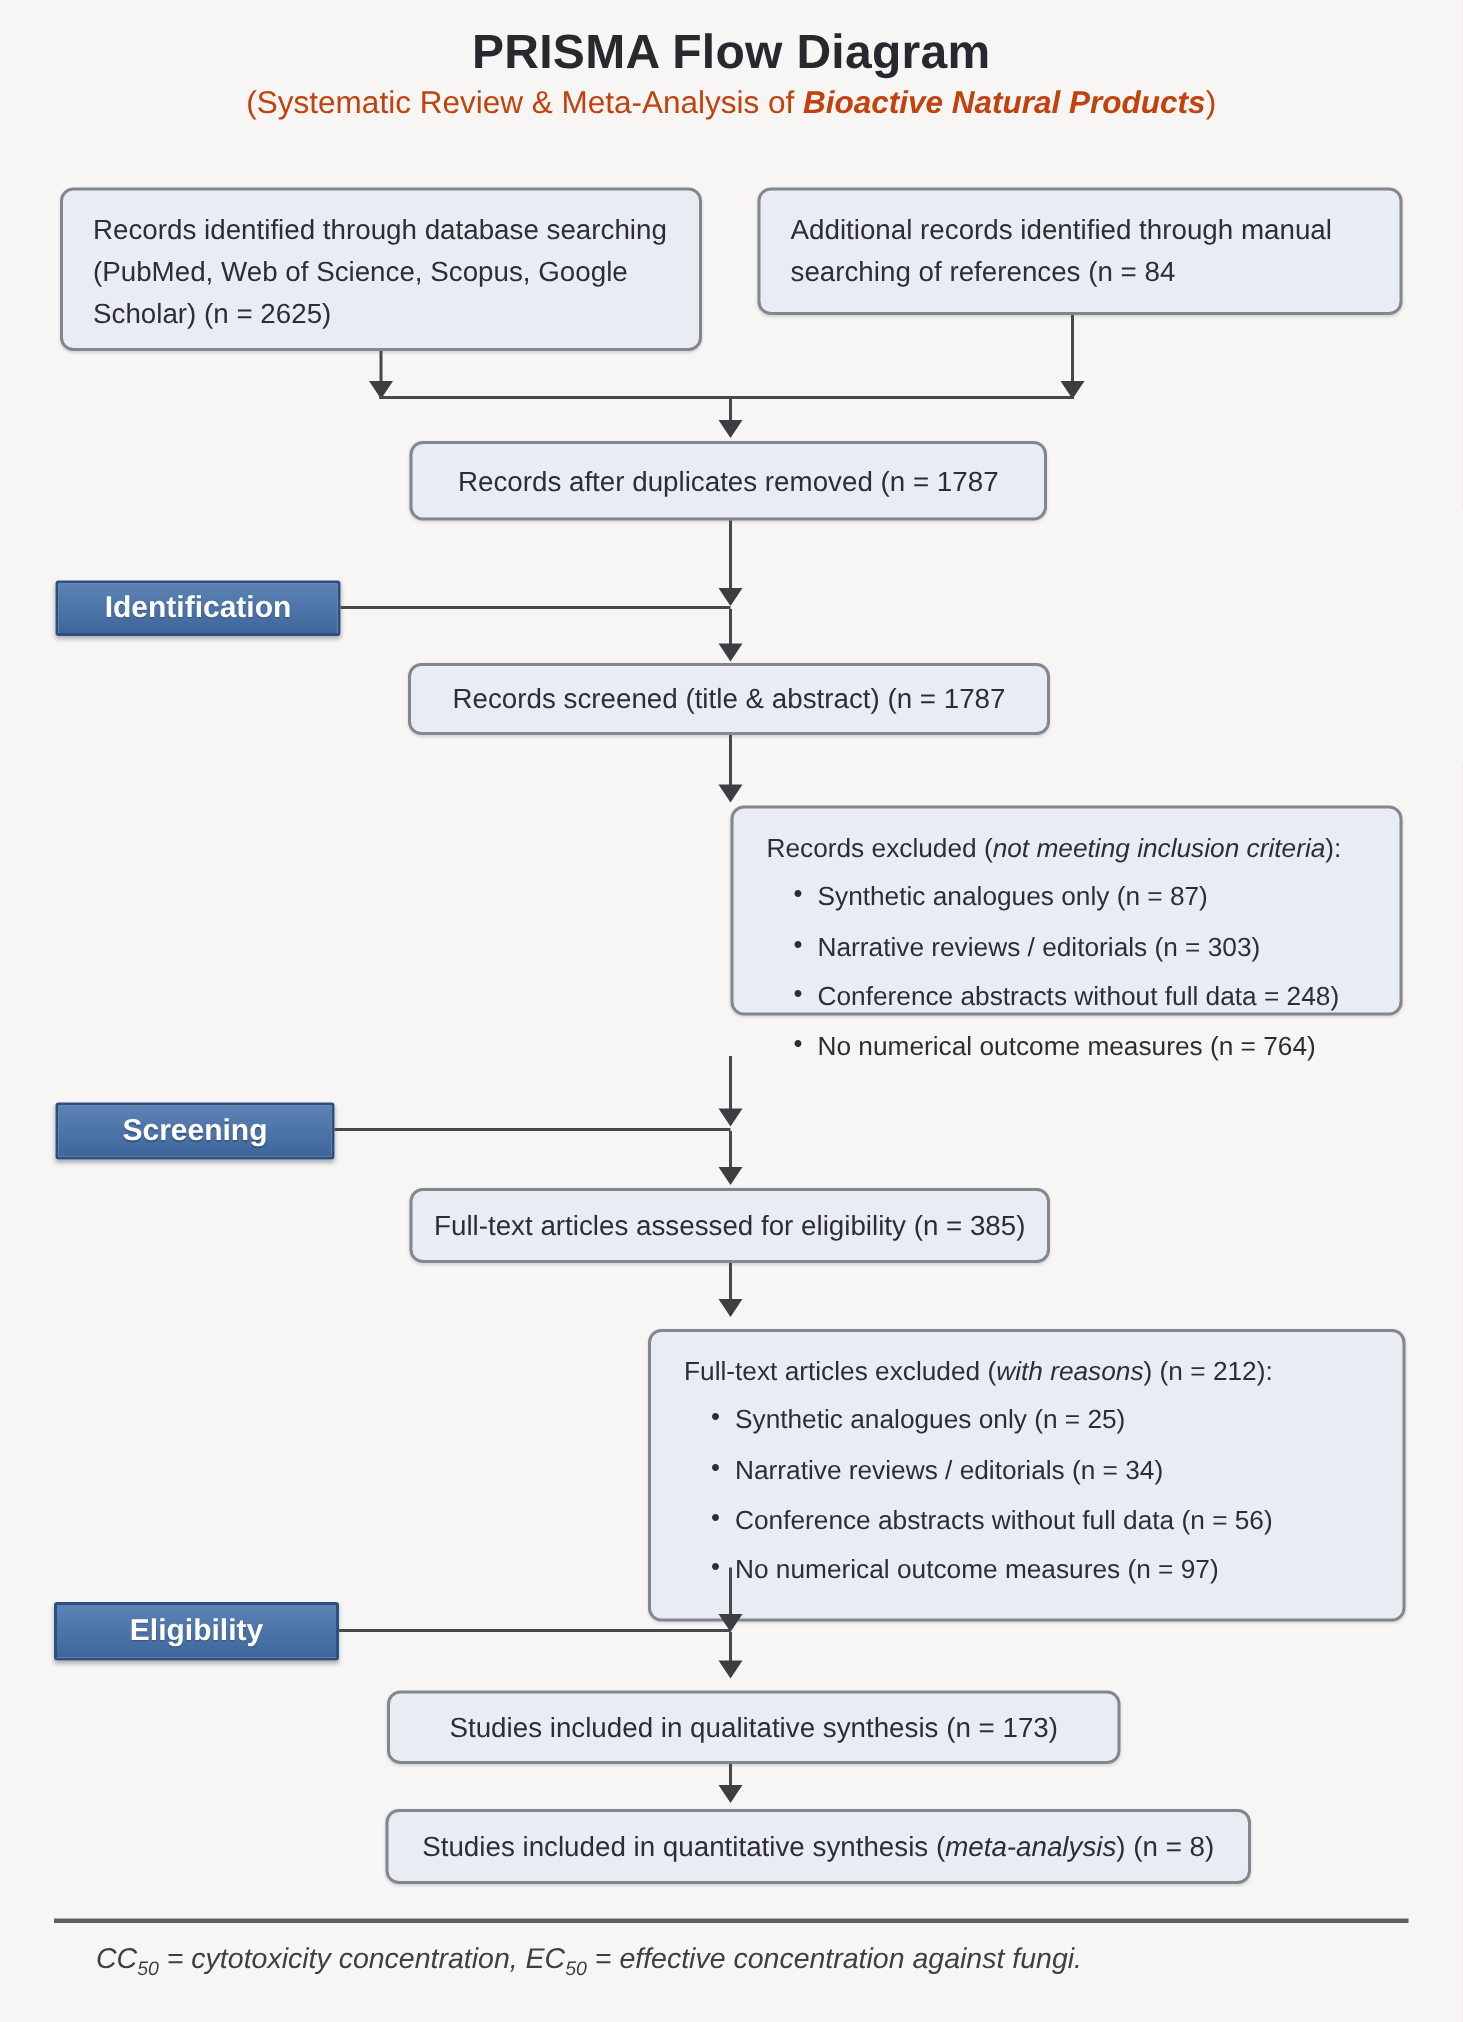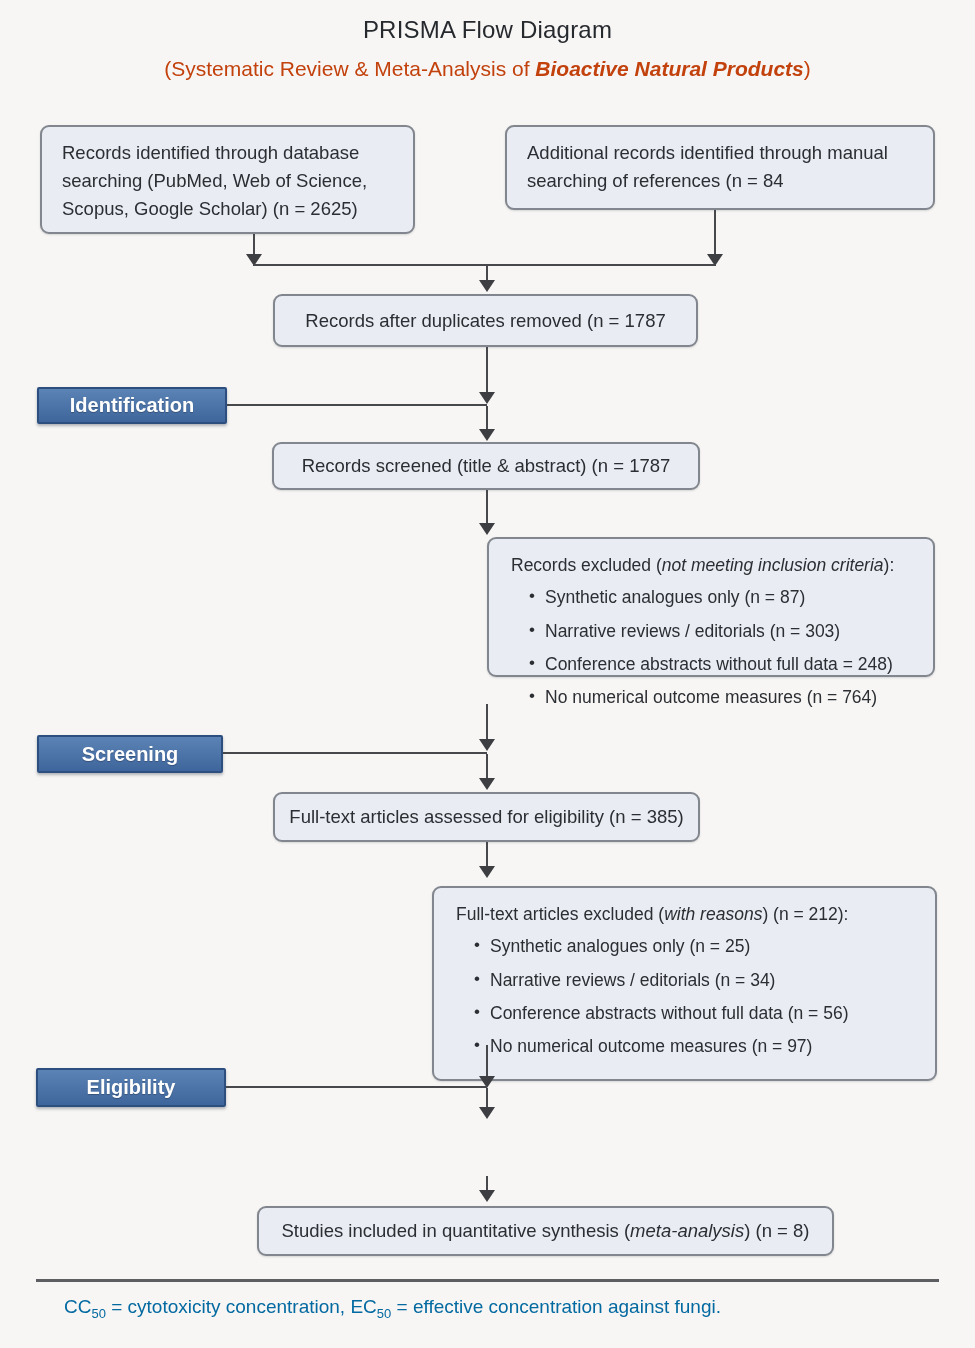--- a/index.html
+++ b/index.html
@@ -7,21 +7,21 @@
     position:relative;
     width:975px;height:1348px;
     margin:0 auto;
     background:#f7f6f4;
     font-family:"Liberation Sans", sans-serif;
     color:#2b2e33;
     overflow:hidden;
   }
   .title{
     position:absolute;top:16px;left:0;width:100%;
-    text-align:center;font-size:24px;font-weight:normal;color:#26292e;
+    text-align:center;font-size:32px;font-weight:bold;color:#26292e;
     letter-spacing:.2px;
   }
   .subtitle{
     position:absolute;top:57px;left:0;width:100%;
     text-align:center;font-size:21px;color:#c2410c;
   }
   .subtitle .emph{font-style:italic;font-weight:600;}
   .box{
     position:absolute;
     background:#e9ecf2;
@@ -53,33 +53,33 @@
     border-right:8px solid transparent;
     border-top:12px solid #3c3e42;
   }
   .excl-header{padding:13px 0 2px 22px;font-size:17.5px;}
   ul.excl-list{margin:4px 0 0 0;padding:0 10px 0 40px;list-style:none;}
   ul.excl-list li{position:relative;padding-left:16px;font-size:17.5px;margin-bottom:7px;}
   ul.excl-list li::before{content:"•";position:absolute;left:0;top:-1px;font-size:17px;color:#2b2e33;}
   .footer-rule{position:absolute;left:36px;top:1279px;width:903px;height:3px;background:#5c5e62;}
   .footnote{
     position:absolute;left:64px;top:1296px;width:860px;
-    font-size:19px;color:#0369a1;
+    font-size:19px;font-style:italic;color:#404040;
   }
   .footnote sub{font-size:13px;}
 </style>
 </head>
 <body>
 
 <div class="canvas">
 
   <div class="title">PRISMA Flow Diagram</div>
   <div class="subtitle"><span>(Systematic Review &amp; Meta-Analysis of </span><span class="emph">Bioactive Natural Products</span><span>)</span></div>
 
-  <div class="box lefttext" style="left:40px;top:125px;width:375px;height:109px;">Records identified through database searching (PubMed, Web of Science, Scopus, Google Scholar) (n = 2625)</div>
+  <div class="box lefttext" style="left:40px;top:125px;width:428px;height:109px;">Records identified through database searching (PubMed, Web of Science, Scopus, Google Scholar) (n = 2625)</div>
   <div class="box lefttext" style="left:505px;top:125px;width:430px;height:85px;">Additional records identified through manual searching of references (n = 84</div>
 
   <div class="line" style="left:253px;top:234px;width:2px;height:32px;"></div>
   <div class="line" style="left:714px;top:210px;width:2px;height:56px;"></div>
   <div class="arrowhead" style="left:246px;top:254px;"></div>
   <div class="arrowhead" style="left:707px;top:254px;"></div>
   <div class="line" style="left:253px;top:264px;width:463px;height:2px;"></div>
   <div class="line" style="left:486px;top:264px;width:2px;height:16px;"></div>
   <div class="arrowhead" style="left:479px;top:280px;"></div>
 
@@ -129,20 +129,21 @@
     </ul>
   </div>
 
   <div class="line" style="left:486px;top:1045px;width:2px;height:33px;"></div>
   <div class="arrowhead" style="left:479px;top:1076px;"></div>
   <div class="stage" style="left:36px;top:1068px;width:190px;height:39px;">Eligibility</div>
   <div class="line" style="left:226px;top:1086px;width:261px;height:2px;"></div>
   <div class="line" style="left:486px;top:1088px;width:2px;height:20px;"></div>
   <div class="arrowhead" style="left:479px;top:1107px;"></div>
 
+  <div class="box centered" style="left:258px;top:1127px;width:489px;height:49px;">Studies included in qualitative synthesis (n = 173)</div>
 
   <div class="line" style="left:486px;top:1176px;width:2px;height:16px;"></div>
   <div class="arrowhead" style="left:479px;top:1190px;"></div>
 
   <div class="box centered" style="left:257px;top:1206px;width:577px;height:50px;">
       <span>Studies included in quantitative synthesis (</span>
       <span class="emph">meta-analysis</span>
       <span>) (n = 8)</span>
     </div>
 

